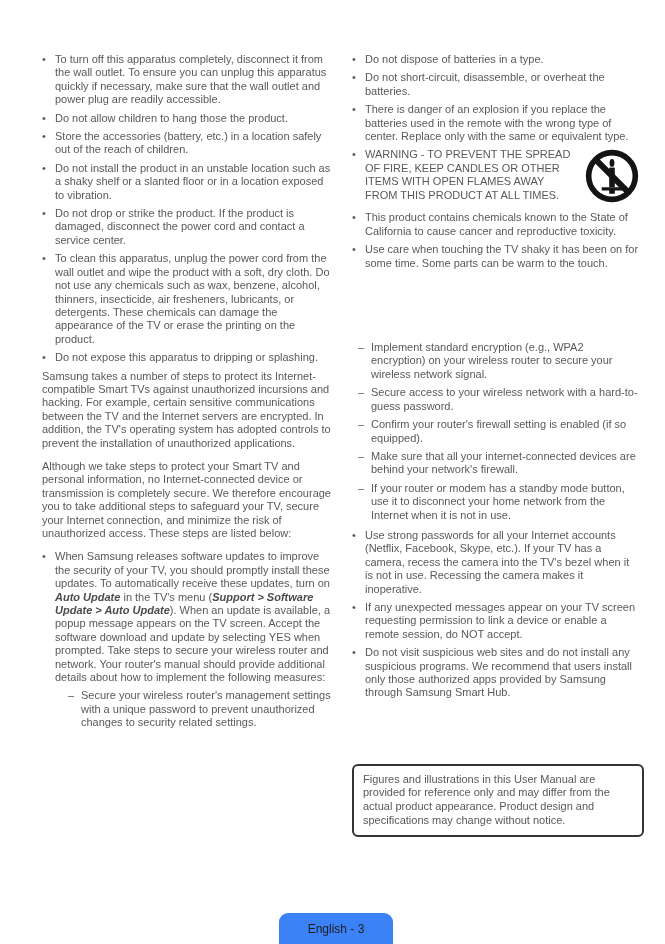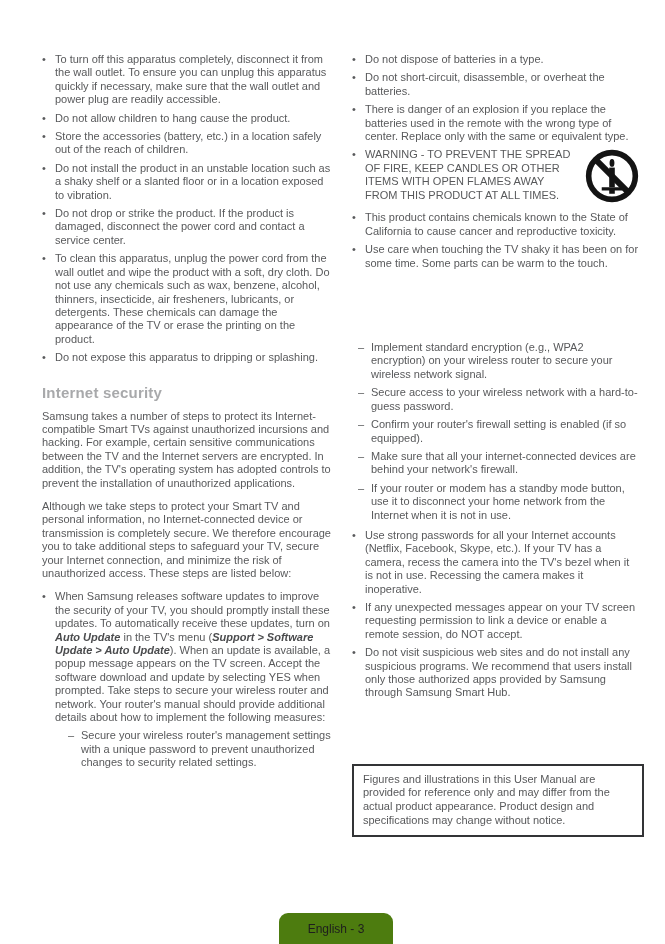--- a/index.html
+++ b/index.html
@@ -55,33 +55,33 @@
     float: right;
     width: 56px;
     height: 56px;
     margin: 0 0 2px 6px;
   }
 
   .notice-box {
     margin-top: 64px;
     width: 292px;
     border: 2px solid #333436;
-    border-radius: 0;
+    border-radius: 6px;
     padding: 7px 9px 8px 9px;
     font-size: 11px;
     line-height: 13.6px;
   }
 
   .footer-tab {
     position: absolute;
     bottom: 0;
     left: 279px;
     width: 114px;
     height: 31px;
-    background: #4d7c0f;
+    background: #3b82f6;
     border-radius: 9px 9px 0 0;
     display: flex;
     align-items: center;
     justify-content: center;
     font-size: 12px;
     color: #1e1e1e;
   }
 </style>
 </head>
 <body>
@@ -90,21 +90,21 @@
   <div class="columns">
 
     <div class="col left">
       <ul class="bullets">
         <li>
           <span class="marker">•</span>
           <span class="li-text">To turn off this apparatus completely, disconnect it from the wall outlet. To ensure you can unplug this apparatus quickly if necessary, make sure that the wall outlet and power plug are readily accessible.</span>
         </li>
         <li>
           <span class="marker">•</span>
-          <span class="li-text">Do not allow children to hang cause the product.</span>
+          <span class="li-text">Do not allow children to hang those the product.</span>
         </li>
         <li>
           <span class="marker">•</span>
           <span class="li-text">Store the accessories (battery, etc.) in a location safely out of the reach of children.</span>
         </li>
         <li>
           <span class="marker">•</span>
           <span class="li-text">Do not install the product in an unstable location such as a shaky shelf or a slanted floor or in a location exposed to vibration.</span>
         </li>
         <li>
@@ -114,21 +114,20 @@
         <li>
           <span class="marker">•</span>
           <span class="li-text">To clean this apparatus, unplug the power cord from the wall outlet and wipe the product with a soft, dry cloth. Do not use any chemicals such as wax, benzene, alcohol, thinners, insecticide, air fresheners, lubricants, or detergents. These chemicals can damage the appearance of the TV or erase the printing on the product.</span>
         </li>
         <li>
           <span class="marker">•</span>
           <span class="li-text">Do not expose this apparatus to dripping or splashing.</span>
         </li>
       </ul>
 
-      <h2 class="section-heading">Internet security</h2>
 
       <p class="para">Samsung takes a number of steps to protect its Internet-compatible Smart TVs against unauthorized incursions and hacking. For example, certain sensitive communications between the TV and the Internet servers are encrypted. In addition, the TV's operating system has adopted controls to prevent the installation of unauthorized applications.</p>
       <p class="para">Although we take steps to protect your Smart TV and personal information, no Internet-connected device or transmission is completely secure. We therefore encourage you to take additional steps to safeguard your TV, secure your Internet connection, and minimize the risk of unauthorized access. These steps are listed below:</p>
 
       <ul class="bullets">
         <li>
           <span class="marker">•</span>
           <span class="li-text"><span>When Samsung releases software updates to improve the security of your TV, you should promptly install these updates. To automatically receive these updates, turn on </span><b>Auto Update</b><span> in the TV's menu (</span><b>Support &gt; Software Update &gt; Auto Update</b><span>). When an update is available, a popup message appears on the TV screen. Accept the software download and update by selecting YES when prompted. Take steps to secure your wireless router and network. Your router's manual should provide additional details about how to implement the following measures:</span></span>
         </li>
       </ul>

